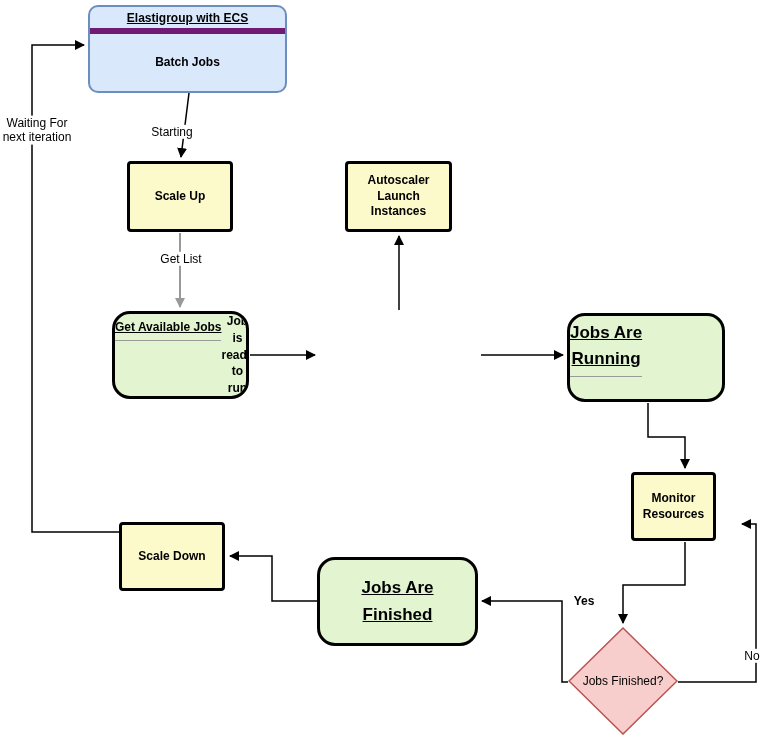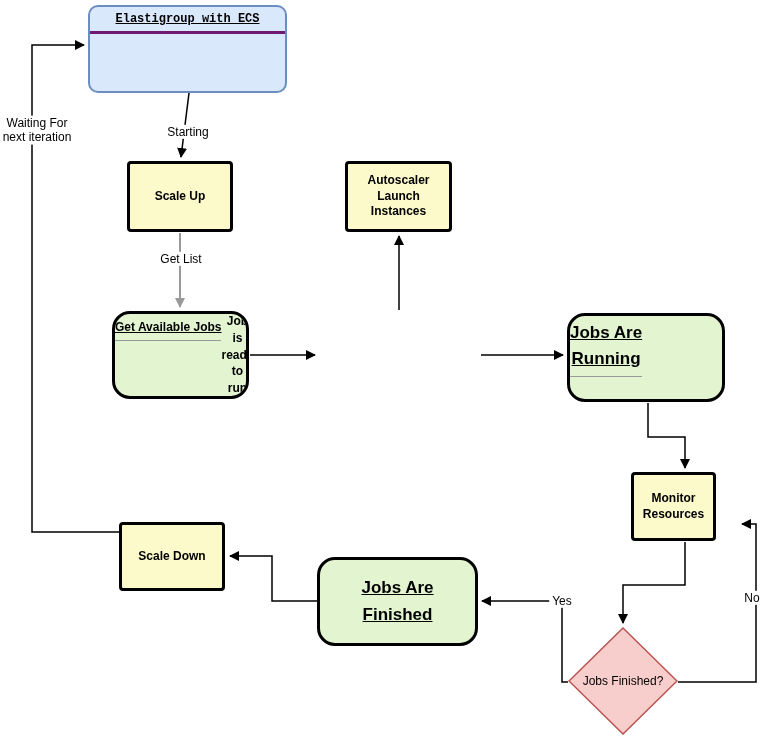--- a/index.html
+++ b/index.html
@@ -42,21 +42,21 @@
     overflow: hidden;
   }
 
   .hd {
     flex: 0 0 auto;
     display: flex; align-items: center; justify-content: center;
     text-align: center; font-weight: 700; font-size: 12px;
     height: 27px; box-sizing: border-box;
   }
   .hd.u { text-decoration: underline; }
-  .blue-node .hd { border-bottom: 3px solid #701a75; text-decoration: underline; font-family: Liberation Mono, monospace; }
+  .blue-node .hd { border-bottom: 6px solid #701a75; text-decoration: underline; }
   .green .hd { border-bottom: 1px solid #9a9a9a; }
 
   .bd {
     flex: 1 1 auto;
     display: flex; align-items: center; justify-content: center;
     text-align: center; font-weight: 700; font-size: 12px; line-height: 1.4;
     white-space: pre-line;
   }
 
   .big {
@@ -118,20 +118,21 @@
 
     <polyline points="317,601 272,601 272,556 230,556" fill="none" stroke="#000" stroke-width="1.5" marker-end="url(#arw)"></polyline>
 
     <polyline points="119,532 32,532 32,45 84,45" fill="none" stroke="#000" stroke-width="1.5" marker-end="url(#arw)"></polyline>
 
     <polyline points="678,682 756,682 756,524 742,524" fill="none" stroke="#000" stroke-width="1.5" marker-end="url(#arw)"></polyline>
   </svg>
 
   <div class="node blue-node" style="left:88px; top:5px; width:199px; height:88px;">
     <div class="hd">Elastigroup with ECS</div>
+    <div class="bd">Batch Jobs</div>
   </div>
 
   <div class="node yellow" style="left:127px; top:161px; width:106px; height:71px;">
     <span>Scale Up</span>
   </div>
 
   <div class="node yellow" style="left:345px; top:161px; width:107px; height:71px;">
     <span>Autoscaler
 Launch
 Instances</span>
@@ -163,24 +164,24 @@
 
   <div class="node green" style="left:317px; top:557px; width:161px; height:89px;">
     <div class="bd big">Jobs Are
 Finished</div>
   </div>
 
   <div class="node yellow" style="left:119px; top:522px; width:106px; height:69px;">
     <span>Scale Down</span>
   </div>
 
-  <div class="edge-label" style="left:188px; top:132px;">Starting</div>
+  <div class="edge-label" style="left:172px; top:132px;">Starting</div>
 
   <div class="edge-label" style="left:181px; top:259px;">Get List</div>
 
   <div class="edge-label" style="left:37px; top:130px;">Waiting For
 next iteration</div>
 
-  <div class="edge-label" style="left:562px; top:601px;">Yes</div>
+  <div class="edge-label" style="left:584px; top:601px;font-weight:bold;">Yes</div>
 
-  <div class="edge-label" style="left:752px; top:598px;">No</div>
+  <div class="edge-label" style="left:752px; top:656px;">No</div>
 
 </div>
 
 </body></html>

